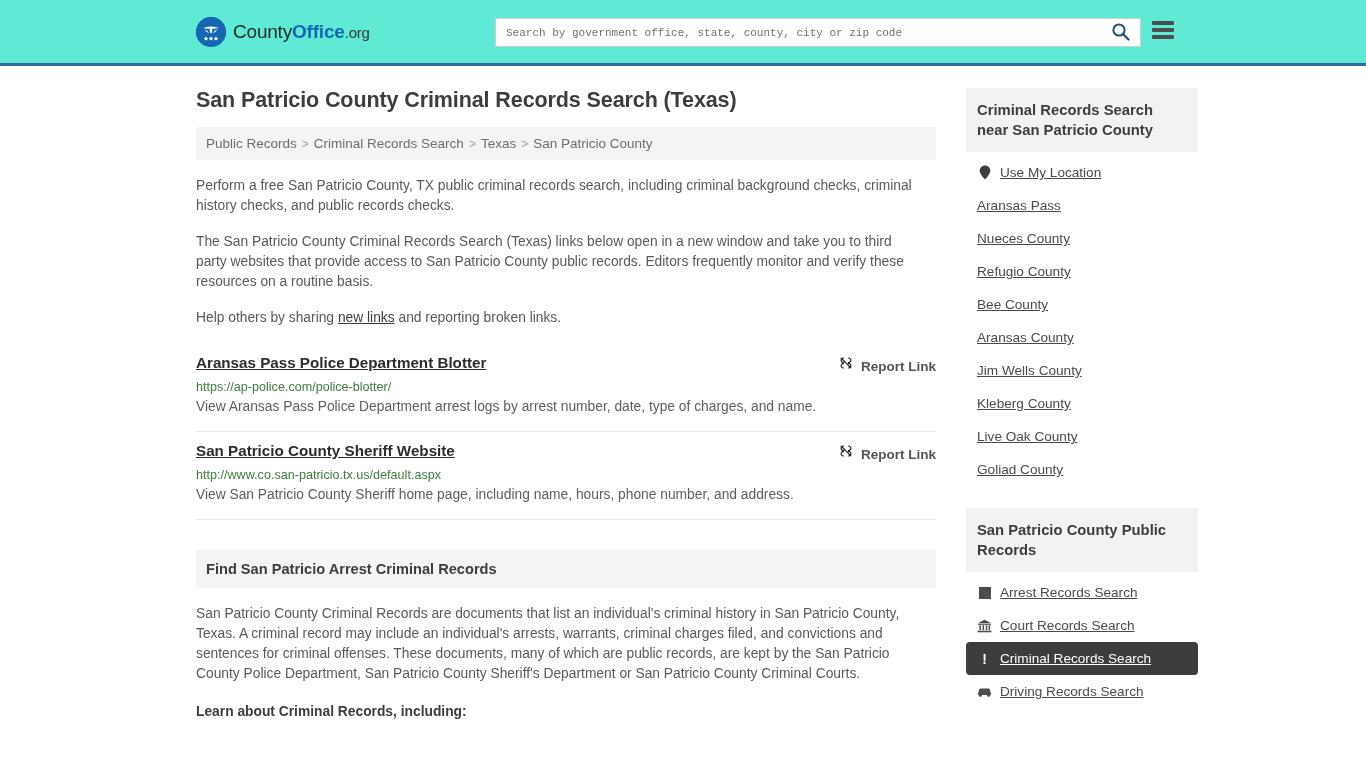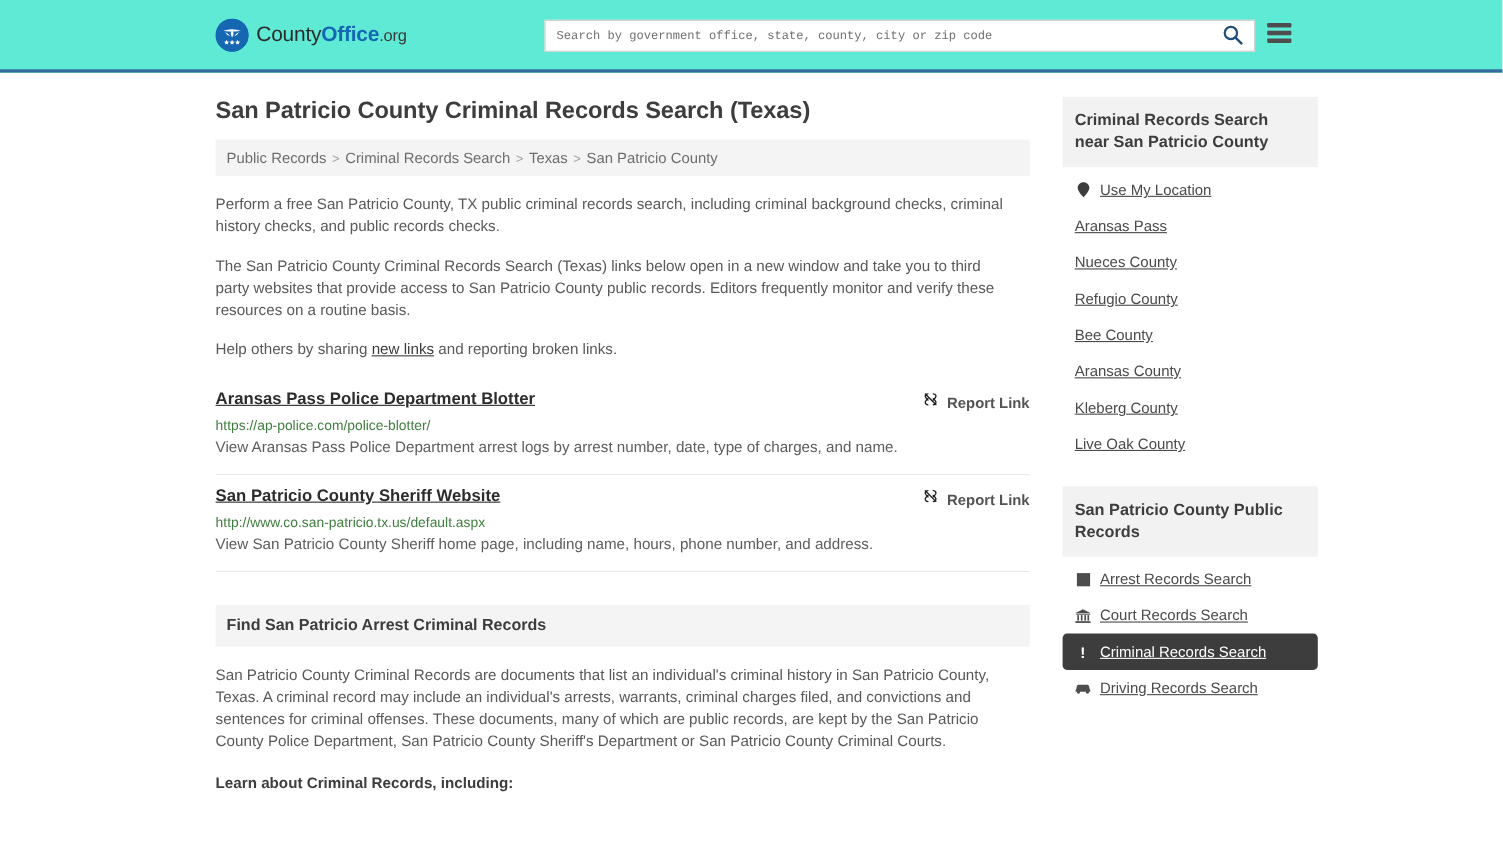--- a/index.html
+++ b/index.html
@@ -362,24 +362,30 @@
           <div class="side-item">
             <span class="lbl">Refugio County</span>
           </div>
           <div class="side-item">
             <span class="lbl">Bee County</span>
           </div>
           <div class="side-item">
             <span class="lbl">Aransas County</span>
           </div>
           <div class="side-item">
+            <span class="lbl">Jim Wells County</span>
+          </div>
+          <div class="side-item">
             <span class="lbl">Kleberg County</span>
           </div>
           <div class="side-item">
             <span class="lbl">Live Oak County</span>
+          </div>
+          <div class="side-item">
+            <span class="lbl">Goliad County</span>
           </div>
         </div>
       </div>
 
       <div class="side-box">
         <div class="side-head">San Patricio County Public Records</div>
         <div class="side-list">
 
           <div class="side-item">
             <span class="side-icon">

